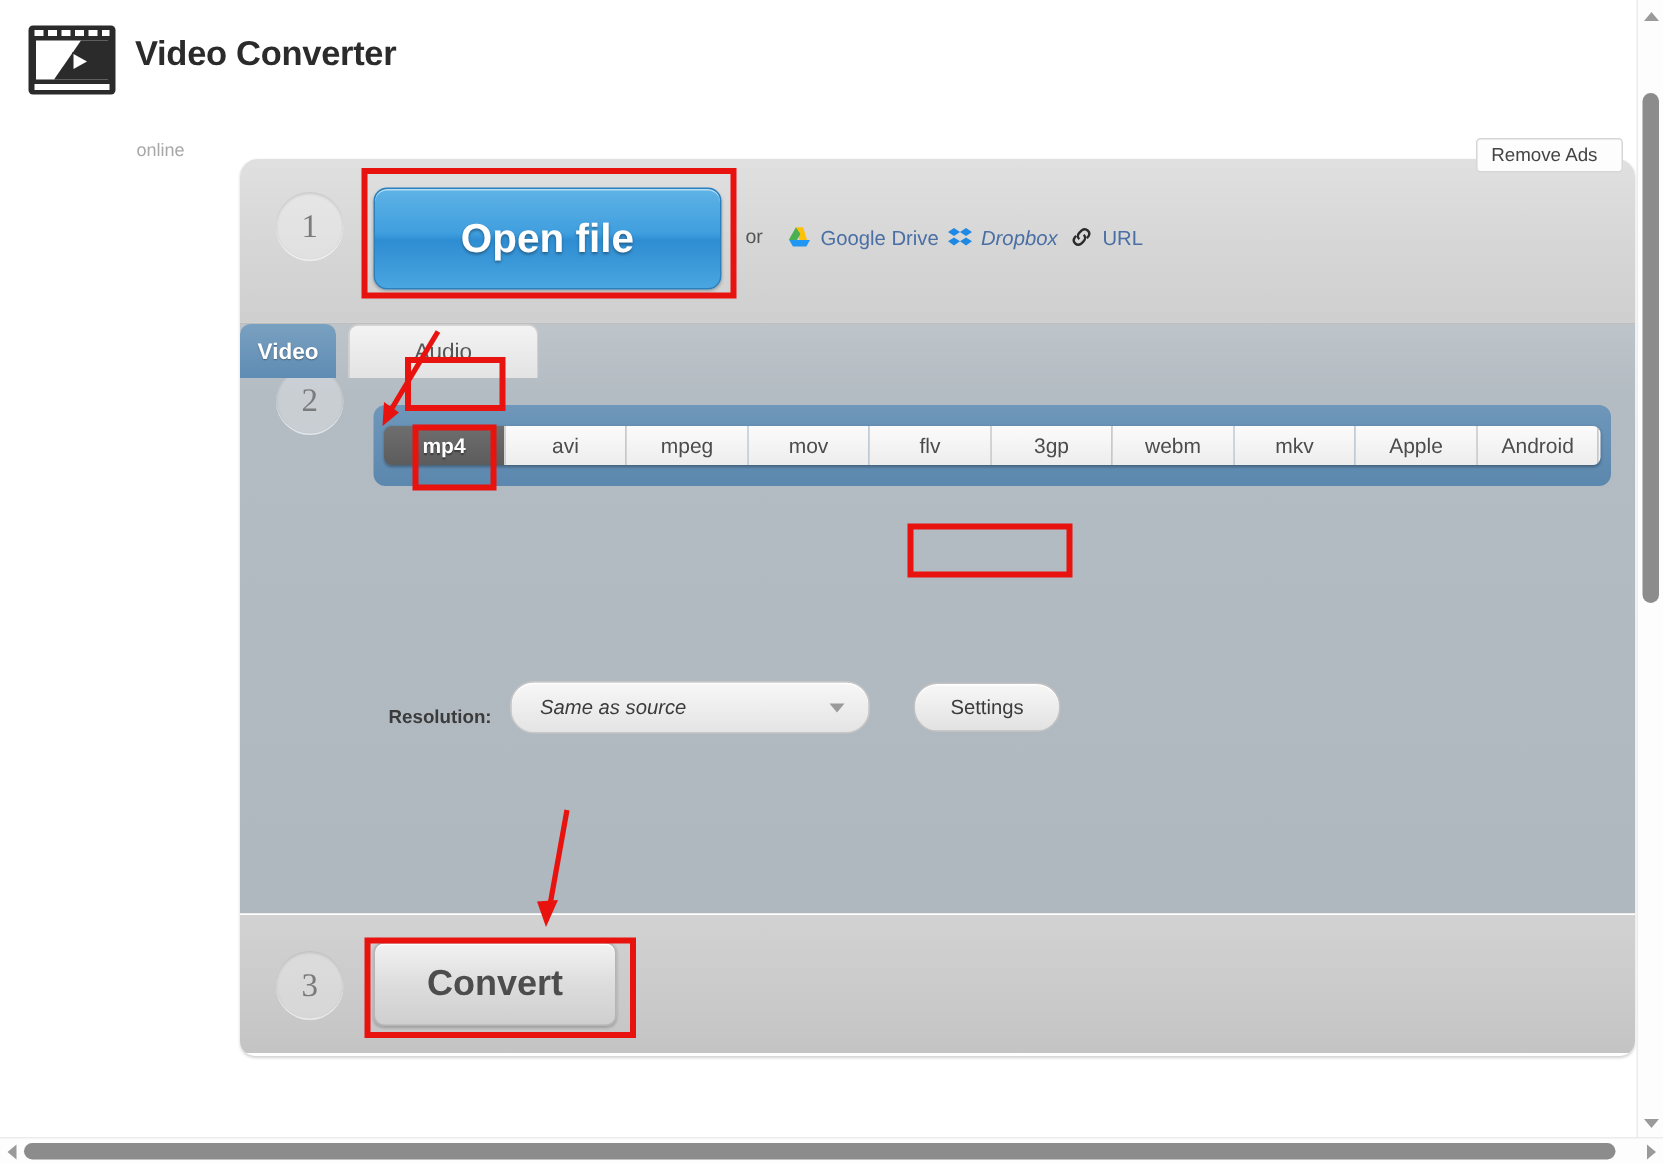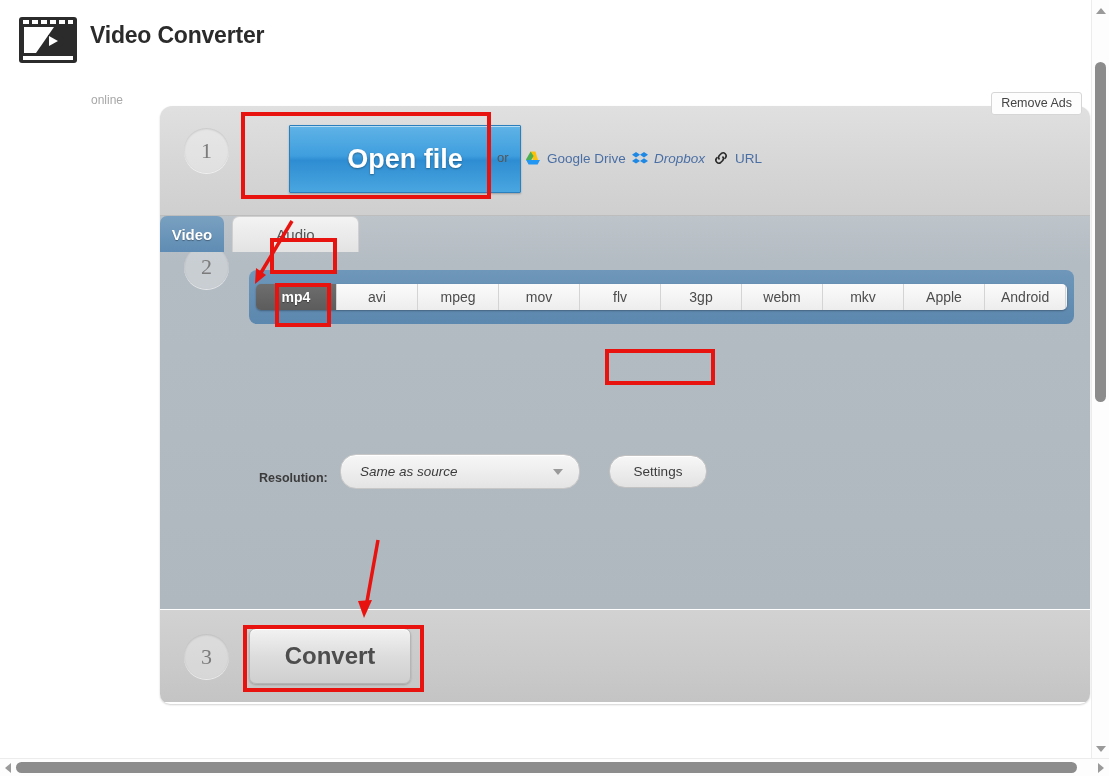--- a/index.html
+++ b/index.html
@@ -43,21 +43,21 @@
     font-size: 12px;
     color: #a8a8a8;
     margin-top: 44px;
   }
 
   
   .remove-ads {
     position: absolute;
     right: 27px;
     top: 92px;
-    padding: 3px 9px 4px 9px;
+    padding: 3px 16px 4px 9px;
     font-size: 12.5px;
     color: #444;
     background: #fdfdfd;
     border: 1px solid #d6d6d6;
     border-radius: 3px;
     z-index: 40;
     line-height: 14px;
   }
 
   
@@ -108,33 +108,32 @@
   }
   .step-1 .step-num { top: 22px; }
   .step-2 .step-num { top: 28px; }
   .step-3 .step-num { top: 24px; }
 
   
   .openfile-btn {
     position: absolute;
     left: 89px; top: 19px;
     width: 230px; height: 66px;
-    border-radius: 1px;
+    border-radius: 9px;
     background: linear-gradient(to bottom, #5fb3e6 0%, #3f9ede 45%, #2e8dd2 52%, #4aa6e0 100%);
     border: 1px solid #2b7fbd;
     box-shadow: inset 0 1px 0 rgba(255,255,255,.55), 0 1px 2px rgba(0,0,0,.25);
     color: #ffffff;
     font-size: 27px;
     font-weight: bold;
     display: flex;
     align-items: center;
     justify-content: center;
     text-shadow: 0 1px 2px rgba(0,0,0,.35);
     cursor: pointer;
-    margin-left: 40px;
   }
   .or-text {
     position: absolute;
     left: 337px; top: 44px;
     font-size: 13px;
     color: #555;
   }
   .src-link {
     position: absolute;
     top: 44px;

